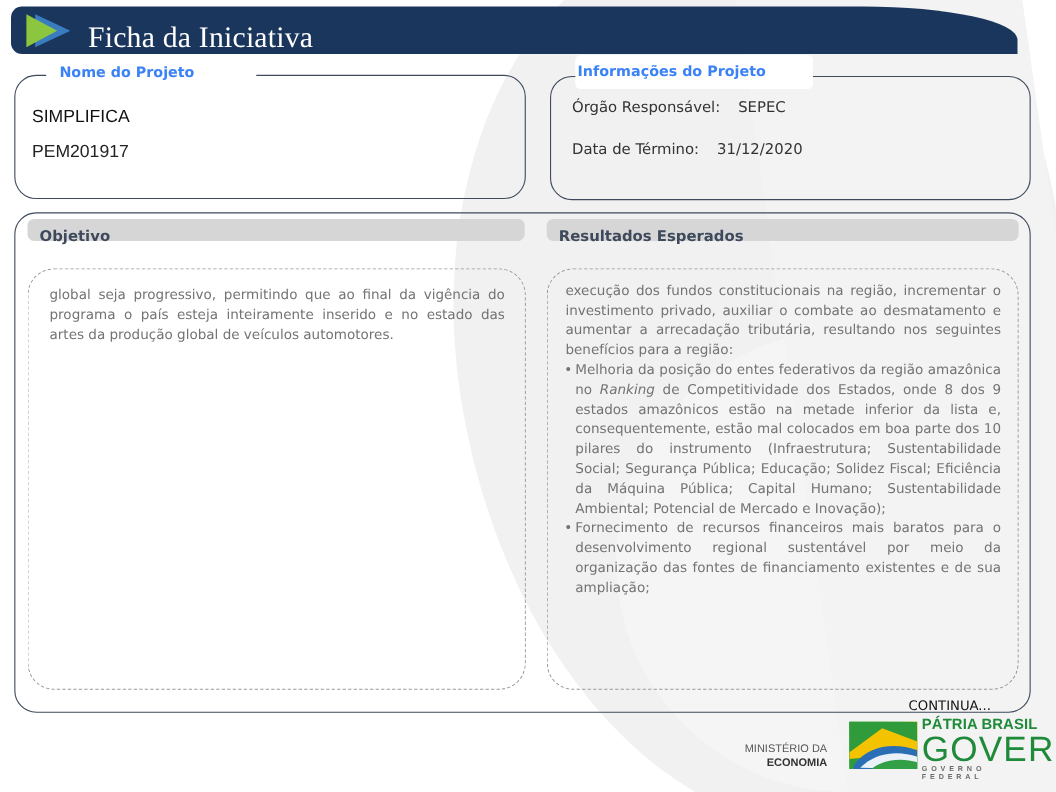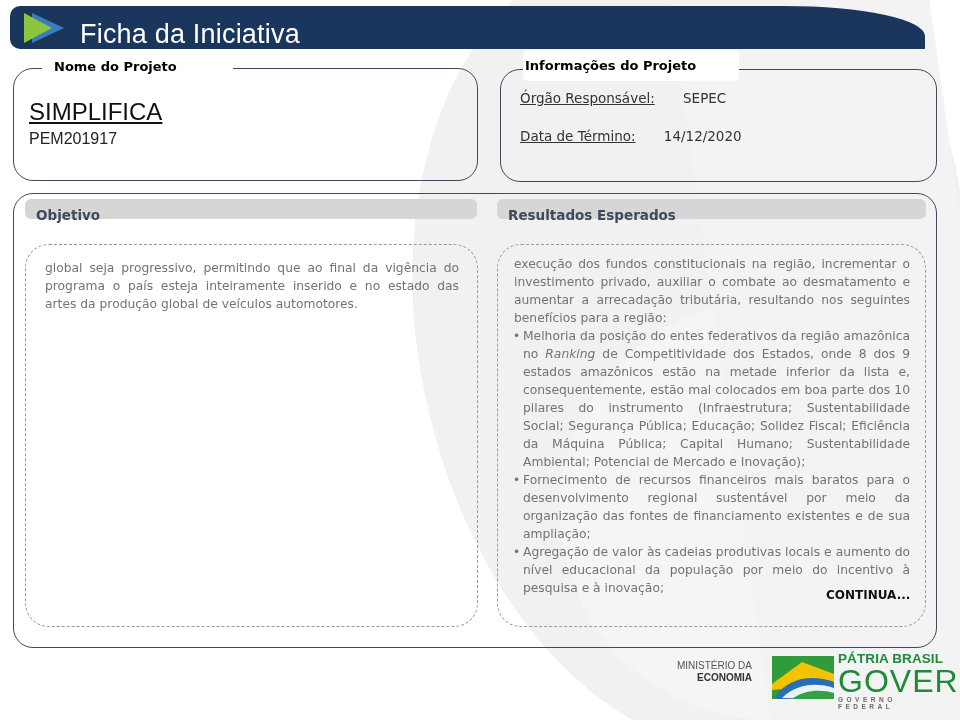--- a/index.html
+++ b/index.html
@@ -30,44 +30,44 @@
     
     .header {
       position: absolute; left: 10px; top: 6px; width: 915px; height: 43px;
       background: #1b365d;
       border-radius: 10px 140px 0 10px / 10px 30px 0 10px;
       display: flex; align-items: center;
     }
     .header-icon { position: relative; width: 44px; height: 34px; margin-left: 12px; }
     .header-title {
       color: #ffffff; font-size: 27px; margin-left: 14px; letter-spacing: 0.2px;
-      font-family: Liberation Sans, sans-serif;
+      font-family: Liberation Serif, serif;
       margin-top: 14px;
     }
 
     
     .box {
       position: absolute; border: 1.2px solid #3e4a5b; border-radius: 20px;
     }
     .legend {
-      position: absolute; font-size: 13px; font-weight: bold; color: #000000;
+      position: absolute; font-size: 13px; font-weight: bold; color: #3b82f6;
       padding: 0 12px; line-height: 18px;
     }
     .box-name { left: 13px; top: 68px; width: 465px; height: 113px; background: transparent; }
     .legend-name { left: 42px; top: 58px; background: #fff; padding: 0 56px 0 12px; }
-    .proj-title { position: absolute; left: 29px; top: 98px; font-size: 24px; color: #111; font-family: "Liberation Sans", sans-serif; text-decoration: underline; }
+    .proj-title { position: absolute; left: 29px; top: 98px; font-size: 16px; color: #111; font-family: "Liberation Sans", sans-serif; }
     .proj-code { position: absolute; left: 29px; top: 130px; font-size: 16px; color: #222; font-family: "Liberation Sans", sans-serif; }
 
     .box-info { left: 500px; top: 69px; width: 437px; height: 113px; }
     .legend-info {
       left: 523px; top: 50px; width: 216px; height: 31px; background: #fff;
       border-radius: 5px; line-height: 31px; padding-left: 2px;
     }
     .info-line { position: absolute; left: 520px; font-size: 13.5px; color: #333; }
-    .info-line .lbl { margin-right: 24px; text-decoration: underline; }
+    .info-line .lbl { margin-right: 12px; }
 
     
     .box-main { left: 13px; top: 193px; width: 924px; height: 455px; }
     .section-head {
       position: absolute; height: 20px; background: #d6d6d6; border-radius: 6px;
       font-size: 13.5px; font-weight: bold; color: #3e4a5b; line-height: 32px; padding-left: 11px;
     }
     .head-obj { left: 25px; top: 199px; width: 452px; }
     .head-res { left: 497px; top: 199px; width: 429px; }
 
@@ -79,26 +79,26 @@
 
     .text-block {
       position: absolute; font-size: 12.3px; line-height: 18px; text-align: justify; color: #737373;
     }
     .text-obj { left: 45px; top: 259px; width: 414px; }
     .text-res { left: 514px; top: 255px; width: 396px; }
     .bullets { list-style: none; }
     .bullets li { position: relative; padding-left: 9px; text-align: justify; }
     .bullets li::before { content: "•"; position: absolute; left: -1px; top: 0; }
     .continua {
-      position: absolute; left: 826px; top: 588px; font-size: 12px; font-weight: bold; color: #111;
+      position: absolute; left: 826px; top: 634px; font-size: 12px; font-weight: normal; color: #111;
     }
 
     
     .ministerio {
-      position: absolute; left: 676px; top: 660px; text-align: right; width: 76px;
+      position: absolute; left: 676px; top: 676px; text-align: right; width: 76px;
       font-size: 10px; line-height: 12px; color: #555; font-family: "Liberation Sans", sans-serif;
     }
     .ministerio b { color: #333; text-align: center; }
     .flag {
       position: absolute; left: 772px; top: 656px; width: 62px; height: 43px;
       background: linear-gradient(135deg, #2e9e3a 0%, #5fb33a 45%, #f2c500 60%, #3a9a35 100%);
       overflow: hidden;
     }
     .brasil-block { position: absolute; left: 838px; top: 652px; width: 106px; font-family: "Liberation Sans", sans-serif; color: #1f8a3a; }
     .patria { font-size: 13.5px; font-weight: bold; line-height: 14px; letter-spacing: 0.1px; }
@@ -128,37 +128,36 @@
 <div class="proj-code">PEM201917</div>
 
 <div class="box box-info"></div>
 <div class="legend legend-info">Informações do Projeto</div>
 <div class="info-line" style="top:90px;">
   <span class="lbl">Órgão Responsável:</span>
   <span>SEPEC</span>
 </div>
 <div class="info-line" style="top:128px;">
   <span class="lbl">Data de Término:</span>
-  <span>14/12/2020</span>
+  <span>31/12/2020</span>
 </div>
 
 <div class="box box-main"></div>
 
 <div class="section-head head-obj">Objetivo</div>
 <div class="dash-box dash-obj"></div>
 <div class="text-block text-obj">global seja progressivo, permitindo que ao final da vigência do programa o país esteja inteiramente inserido e no estado das artes da produção global de veículos automotores.</div>
 
 <div class="section-head head-res">Resultados Esperados</div>
 <div class="dash-box dash-res"></div>
 <div class="text-block text-res">
   <p>execução dos fundos constitucionais na região, incrementar o investimento privado, auxiliar o combate ao desmatamento e aumentar a arrecadação tributária, resultando nos seguintes benefícios para a região:</p>
   <ul class="bullets">
     <li><span>Melhoria da posição do entes federativos da região amazônica no </span><em>Ranking</em><span> de Competitividade dos Estados, onde 8 dos 9 estados amazônicos estão na metade inferior da lista e, consequentemente, estão mal colocados em boa parte dos 10 pilares do instrumento (Infraestrutura; Sustentabilidade Social; Segurança Pública; Educação; Solidez Fiscal; Eficiência da Máquina Pública; Capital Humano; Sustentabilidade Ambiental; Potencial de Mercado e Inovação);</span></li>
     <li><span>Fornecimento de recursos financeiros mais baratos para o desenvolvimento regional sustentável por meio da organização das fontes de financiamento existentes e de sua ampliação;</span></li>
-    <li><span>Agregação de valor às cadeias produtivas locais e aumento do nível educacional da população por meio do incentivo à pesquisa e à inovação;</span></li>
   </ul>
 </div>
 <div class="continua">CONTINUA...</div>
 
 <div class="ministerio">
   <div>MINISTÉRIO DA</div>
   <b>ECONOMIA</b>
 </div>
 <div class="flag">
   <svg width="62" height="43" viewBox="0 0 62 43">

